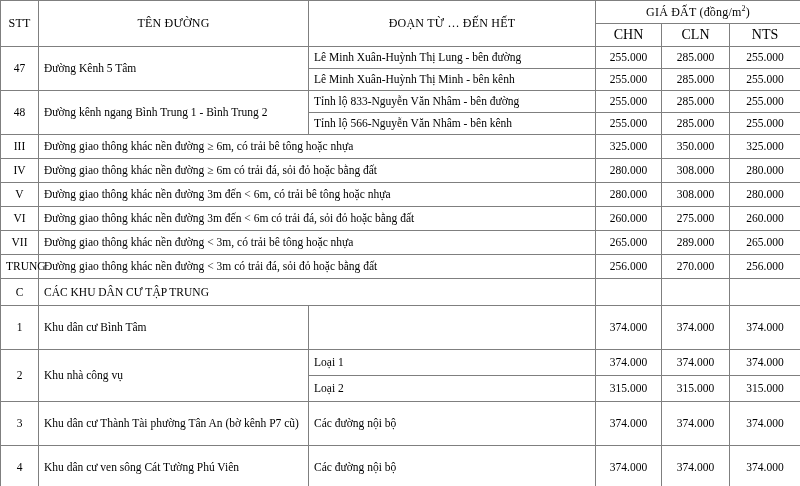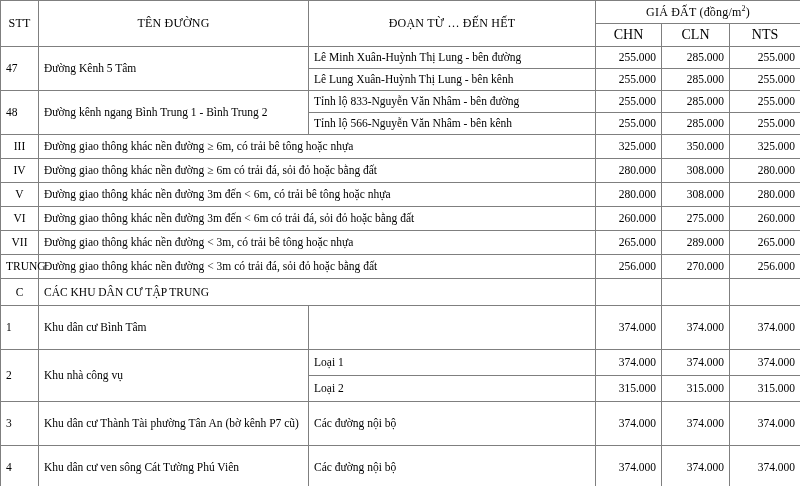--- a/index.html
+++ b/index.html
@@ -41,40 +41,40 @@
     font-weight: bold;
     font-size: 12px;
     letter-spacing: .2px;
   }
   .th-sub {
     text-align: center;
     font-weight: bold;
     font-size: 14px;
   }
   .cell-stt {
-    text-align: left;
+    text-align: center;
   }
   .cell-stt-bold {
     text-align: center;
     font-weight: bold;
   }
   .cell-name {
     text-align: left;
   }
   .cell-name-bold {
     text-align: left;
     font-weight: bold;
     font-family: Liberation Serif, serif;
   }
   .cell-seg {
     text-align: left;
     margin-left: 28px;
   }
   .cell-val {
-    text-align: right;
+    text-align: center;
   }
   .row-h-tall   { height: 23px; }
   .row-h-std    { height: 22px; }
   .row-h-roman  { height: 24px; }
   .row-h-c      { height: 27px; }
   .row-h-big    { height: 44px; }
   .row-h-mid    { height: 26px; }
   sup.unit-sup {
     font-size: 8px;
     vertical-align: super;
@@ -110,21 +110,21 @@
 
     <tr class="row-h-std">
       <td class="cell-stt" rowspan="2">47</td>
       <td class="cell-name" rowspan="2">Đường Kênh 5 Tâm</td>
       <td class="cell-seg">Lê Minh Xuân-Huỳnh Thị Lung - bên đường</td>
       <td class="cell-val">255.000</td>
       <td class="cell-val">285.000</td>
       <td class="cell-val">255.000</td>
     </tr>
     <tr class="row-h-std">
-      <td class="cell-seg">Lê Lung Xuân-Huỳnh Thị Lung - bên kênh</td>
+      <td class="cell-seg">Lê Minh Xuân-Huỳnh Thị Minh - bên kênh</td>
       <td class="cell-val">255.000</td>
       <td class="cell-val">285.000</td>
       <td class="cell-val">255.000</td>
     </tr>
 
     <tr class="row-h-std">
       <td class="cell-stt" rowspan="2">48</td>
       <td class="cell-name" rowspan="2">Đường kênh ngang Bình Trung 1 - Bình Trung 2</td>
       <td class="cell-seg">Tỉnh lộ 833-Nguyễn Văn Nhâm - bên đường</td>
       <td class="cell-val">255.000</td>

